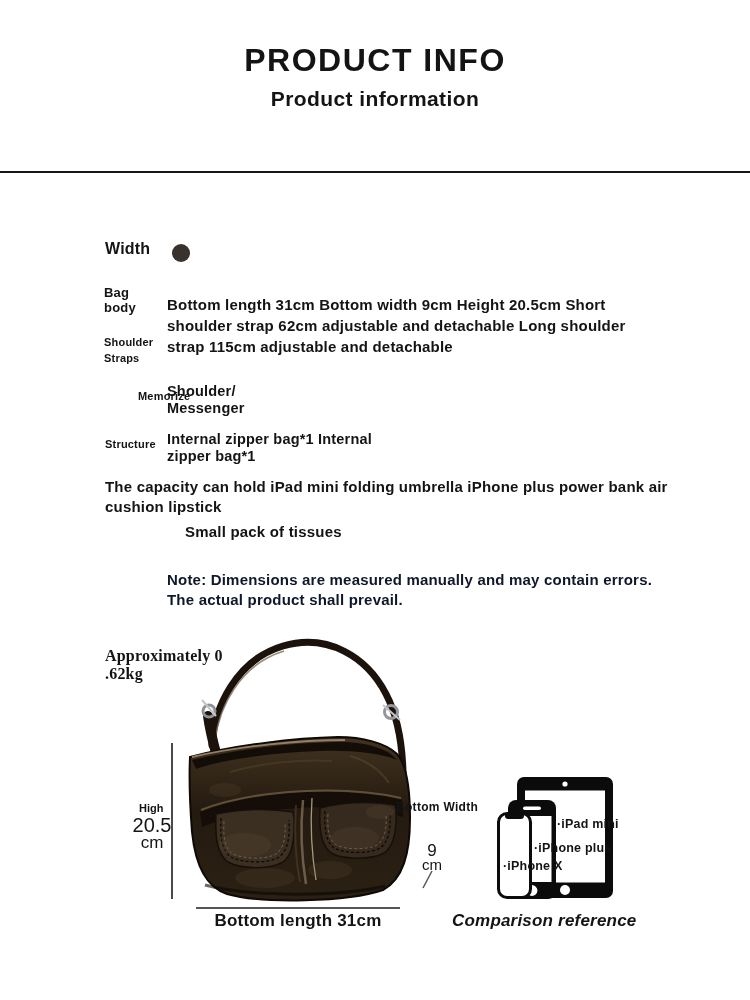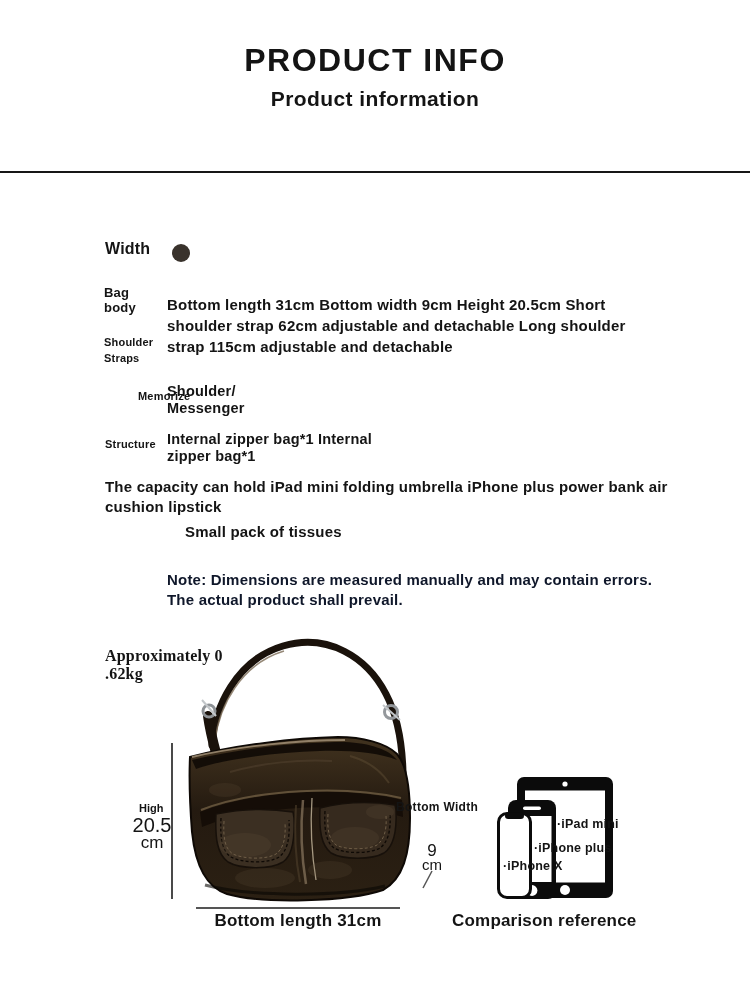--- a/index.html
+++ b/index.html
@@ -154,15 +154,15 @@
     <g>
       <rect x="498.5" y="813.5" width="32" height="84" rx="8.5" fill="#ffffff" stroke="#0b0b0b" stroke-width="3"></rect>
       <rect x="505" y="812.5" width="19" height="6.5" rx="3.2" fill="#0b0b0b"></rect>
     </g>
   </svg>
 
   <div class="abs devlabel" style="left:557px;top:817px;">·iPad mini</div>
   <div class="abs devlabel" style="left:534px;top:841px;">·iPhone plus</div>
   <div class="abs devlabel" style="left:503px;top:859px;">·iPhone X</div>
 
-  <div class="abs b" style="left:452px;top:911px;font-size:17px;letter-spacing:.2px;">Comparison reference</div>
+  <div class="abs b" style="left:452px;top:911px;font-size:17px;letter-spacing:.2px;font-style:italic;">Comparison reference</div>
 
 </div>
 
 </body></html>

